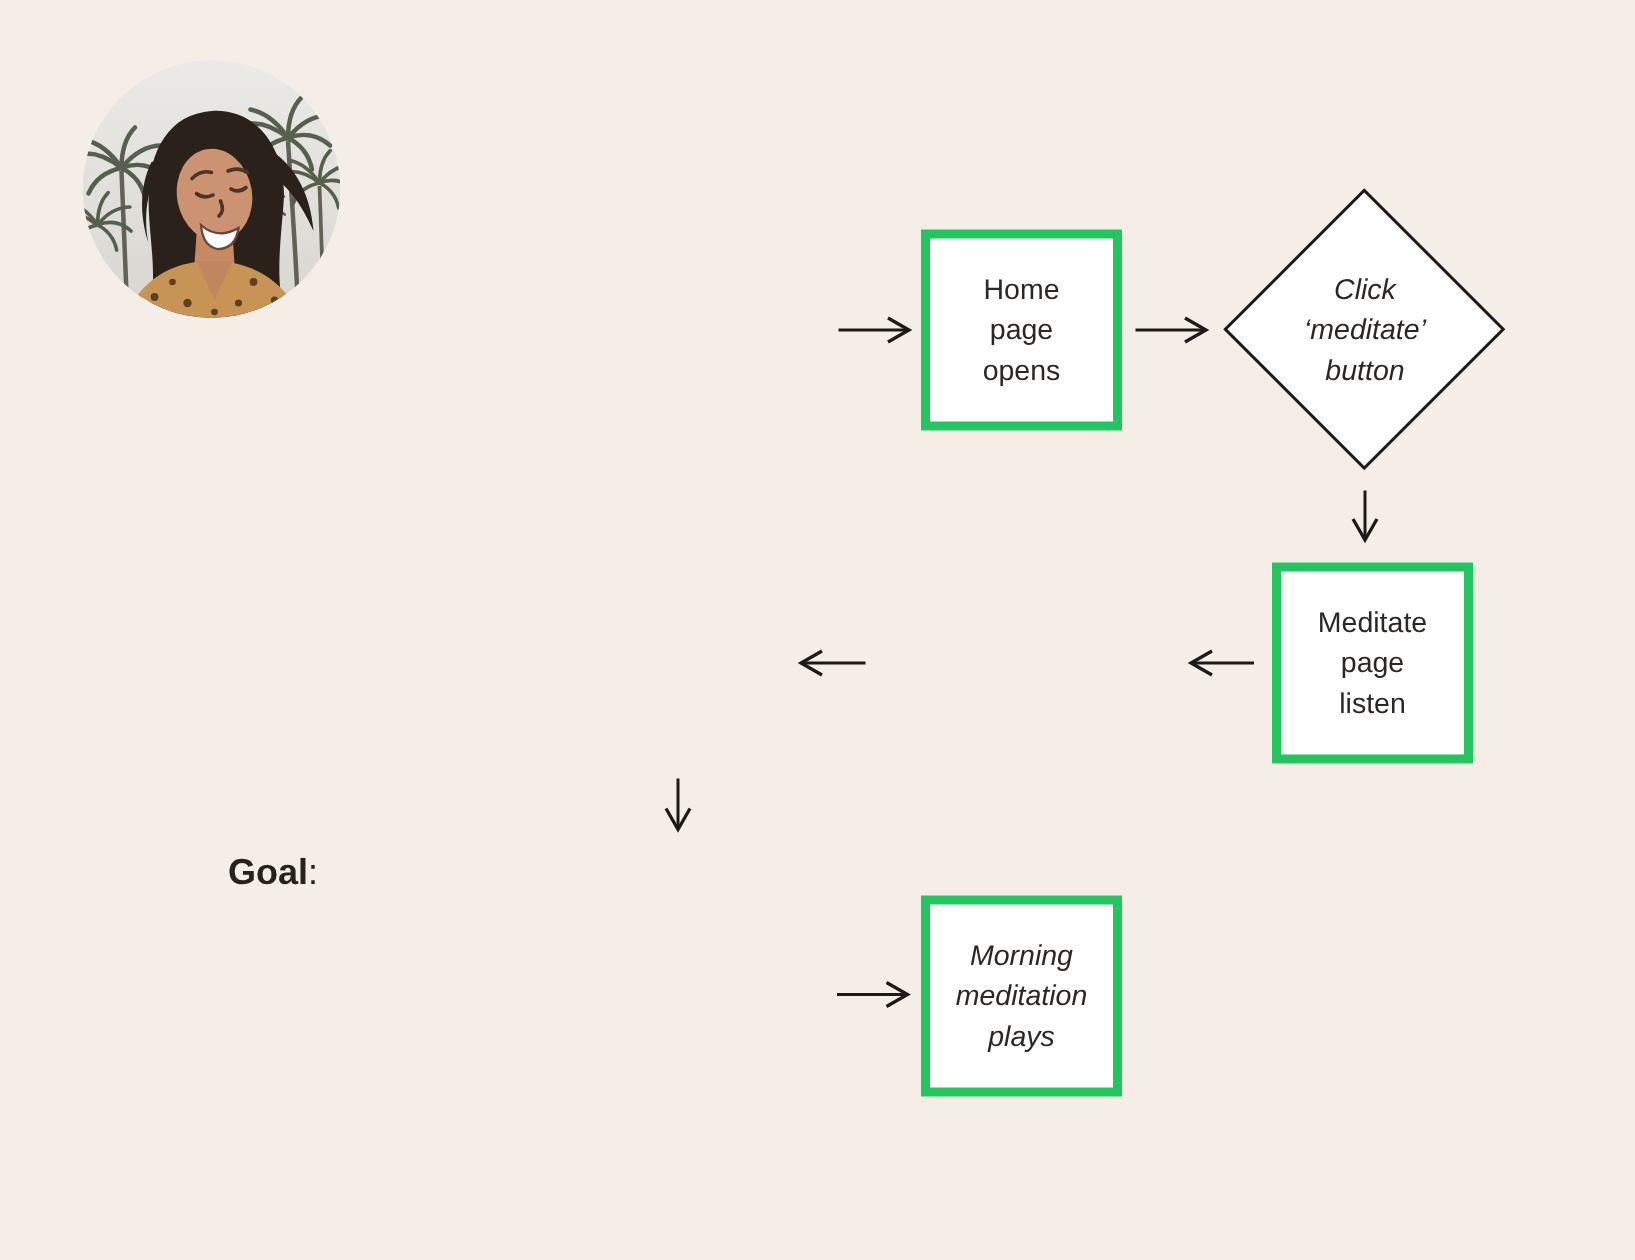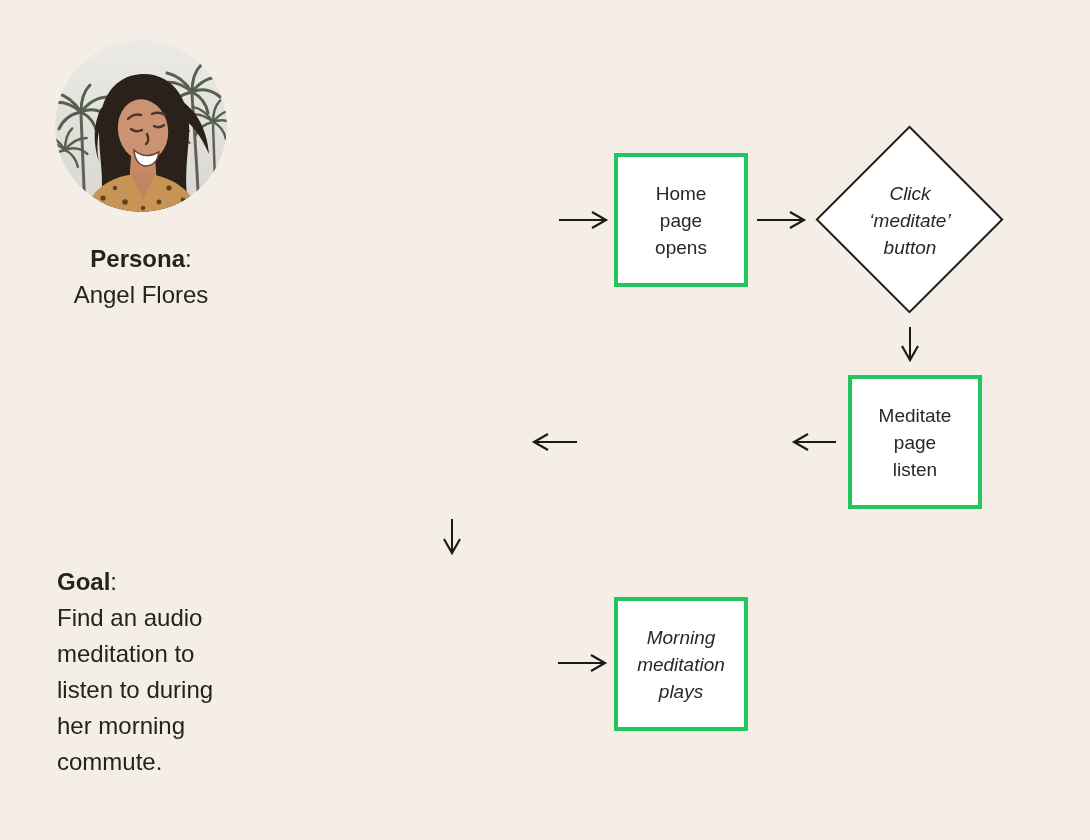--- a/index.html
+++ b/index.html
@@ -19,37 +19,37 @@
     overflow: hidden;
   }
   .persona-block {
     position: absolute; left: 20px; top: 241px; width: 242px;
     text-align: center; font-size: 24px; line-height: 36px;
   }
   .persona-block .hdr { font-weight: 700; }
   .persona-block .colon { font-weight: 400; }
   .goal-block {
     position: absolute; left: 57px; top: 564px; width: 250px;
-    text-align: left; font-size: 24px; line-height: 36px;
+    text-align: center; font-size: 24px; line-height: 36px;
   }
   .goal-block .hdr { font-weight: 700; }
   .goal-block .colon { font-weight: 400; }
   .goal-text { white-space: pre-line; }
 
   
   .node { position: absolute; }
   .node .label {
     position: absolute; inset: 0;
     display: flex; align-items: center; justify-content: center;
     text-align: center; white-space: pre-line;
     font-size: 19px; line-height: 27px; color: #2b2724;
   }
   .rect-node {
     width: 134px; height: 134px; box-sizing: border-box;
-    background: #ffffff; border: 4px solid #22c55e;
+    background: #ffffff; border: 6px solid #22c55e;
   }
   .diamond-node { width: 188px; height: 188px; font-style: italic; }
   .diamond-node .shape {
     position: absolute; left: 27px; top: 27px;
     width: 133px; height: 133px; box-sizing: border-box;
     background: #ffffff; border: 2px solid #1d1a17;
     transform: rotate(45deg);
   }
   .diamond-node .label { z-index: 1; }
 
@@ -127,32 +127,23 @@
           <path d="M92,94 Q95,101 91,104"></path>
         </g>
 
         <path d="M79,110 Q90,120 104,112 Q102,126 90,126 Q80,124 79,110 Z" fill="#ffffff" stroke="#6b4434" stroke-width="1.5"></path>
 
         <path d="M64,66 C70,50 104,46 116,62 C104,52 74,54 64,66 Z" fill="#2b211b"></path>
       </g>
     </svg>
   </div>
 
-  <div class="persona-block">
-    <div><span class="hdr">Persona</span><span class="colon">:</span></div>
-    <div>Angel Flores</div>
-  </div>
 
   <div class="goal-block">
     <div><span class="hdr">Goal</span><span class="colon">:</span></div>
-    <div class="goal-text">Find an audio
-meditation to
-listen to during
-her morning
-commute.</div>
   </div>
 
   <svg id="arrows" width="1090" height="840" viewBox="0 0 1090 840">
     <defs>
       <marker id="ah" markerWidth="12" markerHeight="12" refX="7.5" refY="5" orient="auto" markerUnits="strokeWidth">
         <path d="M1,1 L8,5 L1,9" fill="none" stroke="#1d1a17" stroke-width="1.1"></path>
       </marker>
     </defs>
     <g stroke="#1d1a17" stroke-width="2" fill="none">
       <line x1="559" y1="220" x2="605" y2="220" marker-end="url(#ah)"></line>

